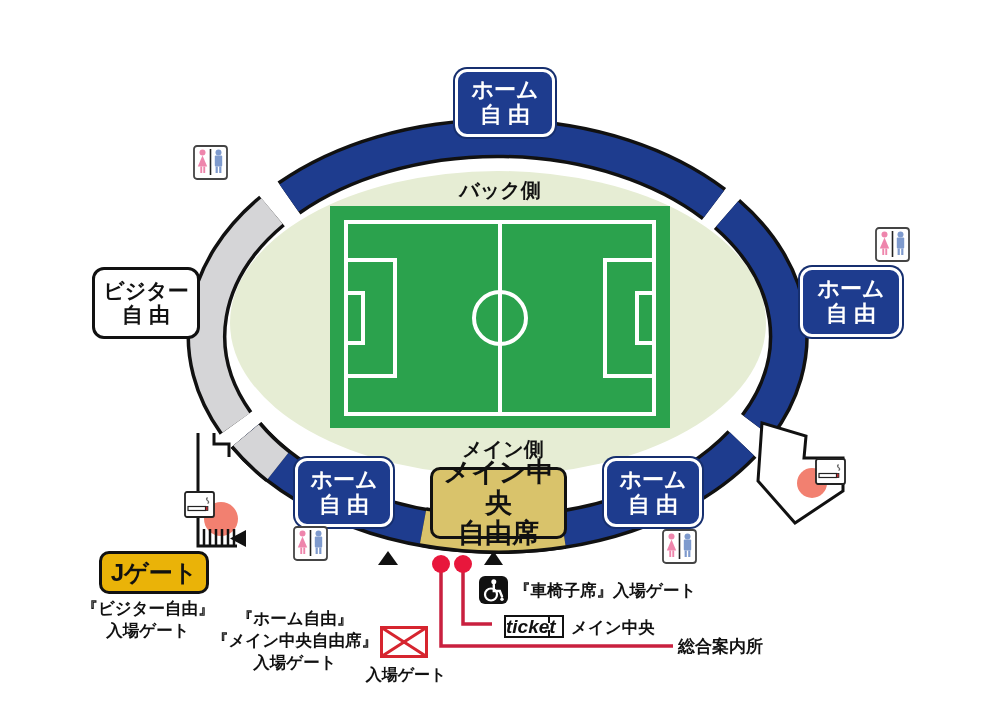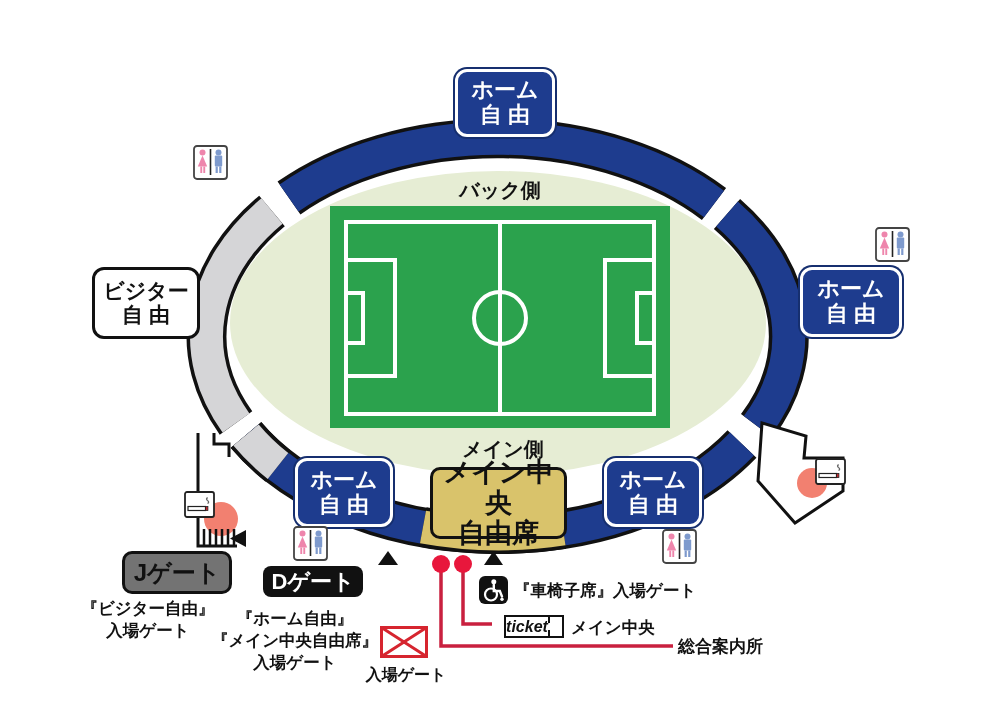--- a/index.html
+++ b/index.html
@@ -6,28 +6,28 @@
   .stage{position:relative;width:1000px;height:712px;background:#fff;overflow:hidden;
          font-family:"Liberation Sans","DejaVu Sans",sans-serif;color:#111;}
   .stage svg.base{position:absolute;left:0;top:0;}
   .badge{position:absolute;display:flex;flex-direction:column;align-items:center;justify-content:center;
          font-weight:bold;text-align:center;border-radius:12px;line-height:1.13;}
   .badge-blue{background:#1e3c8e;color:#fff;border:3px solid #fff;box-shadow:0 0 0 2px #162f6f;font-size:22px;}
   .badge-white{background:#fff;color:#111;border:3px solid #111;font-size:21px;}
   .badge-gold{background:#d9c36b;color:#111;border:3px solid #111;border-radius:10px;font-size:27px;}
   .badge .sp{letter-spacing:.28em;margin-right:-.28em;}
   .gate-badge{position:absolute;display:flex;align-items:center;justify-content:center;font-weight:bold;}
-  .gate-badge.jg{background:#737373;border:3px solid #111;border-radius:10px;font-size:24px;color:#111;margin-left:23px;}
+  .gate-badge.jg{background:#eab308;border:3px solid #111;border-radius:10px;font-size:24px;color:#111;}
   .gate-badge.dg{background:#111;color:#fff;border-radius:8px;font-size:22px;}
   .note{position:absolute;font-weight:bold;font-size:16.5px;line-height:1.34;text-align:center;white-space:nowrap;}
   .fieldlabel{position:absolute;font-weight:600;font-size:20px;transform:translate(-50%,-50%);white-space:nowrap;}
   .icon{position:absolute;}
   .ticketbox{position:absolute;left:504px;top:615px;width:60px;height:23px;background:#fff;
              border:2.5px solid #111;box-sizing:border-box;display:flex;align-items:center;}
-  .ticketbox .tx{width:42px;text-align:center;font-style:italic;font-weight:bold;font-size:16px;}
+  .ticketbox .tx{width:42px;text-align:center;font-style:italic;font-weight:bold;font-size:19px;}
   .ticketbox .perf{height:100%;border-left:2px dashed #111;}
 </style>
 </head>
 <body>
 
 <div class="stage">
 
   <svg class="base" width="1000" height="712" viewBox="0 0 1000 712">
 
     <ellipse cx="498" cy="323" rx="268" ry="152" fill="#e6edd4"></ellipse>
@@ -116,21 +116,20 @@
 
   <div class="fieldlabel" style="left:500px;top:190px">バック側</div>
   <div class="fieldlabel" style="left:503px;top:449px">メイン側</div>
 
   <div class="gate-badge jg" style="left:99px;top:551px;width:104px;height:37px">Jゲート</div>
   <div class="note" style="left:148px;top:619px;transform:translate(-50%,-50%)">
     <div>『ビジター自由』</div>
     <div>入場ゲート</div>
   </div>
 
-  <div class="gate-badge dg" style="left:263px;top:566px;width:100px;height:31px">Dゲート</div>
   <div class="note" style="left:295px;top:640px;transform:translate(-50%,-50%)">
     <div>『ホーム自由』</div>
     <div>『メイン中央自由席』</div>
     <div>入場ゲート</div>
   </div>
 
   <svg class="icon" style="left:479px;top:576px" width="29" height="28" viewBox="0 0 29 28">
     <rect x="0" y="0" width="29" height="28" rx="6" fill="#111"></rect>
     <circle cx="12" cy="18.5" r="6" fill="none" stroke="#fff" stroke-width="2.2"></circle>
     <circle cx="14.8" cy="5.8" r="2.5" fill="#fff"></circle>

